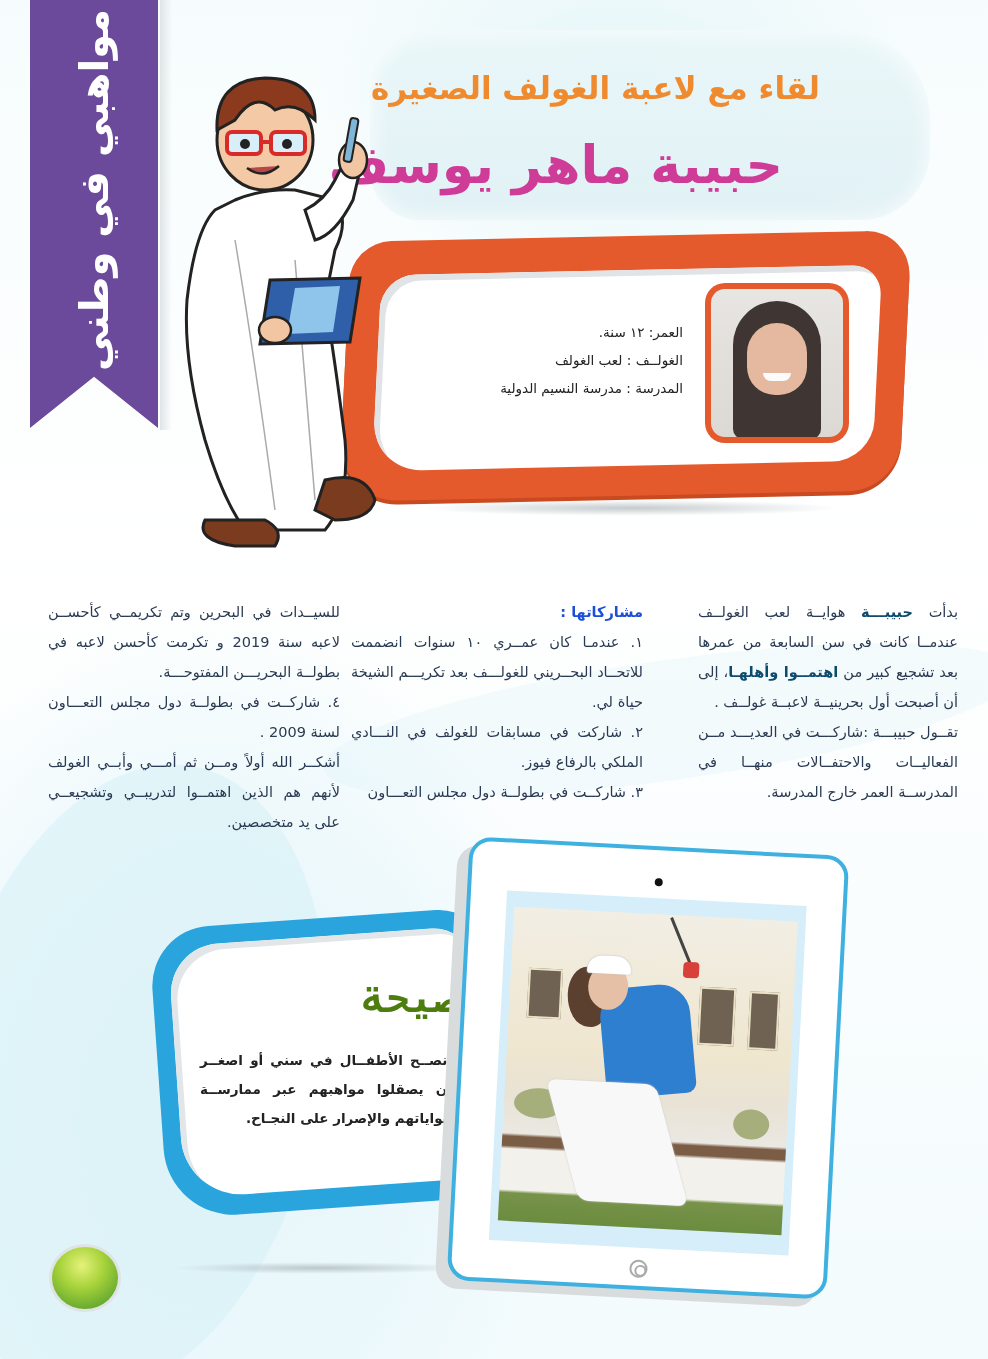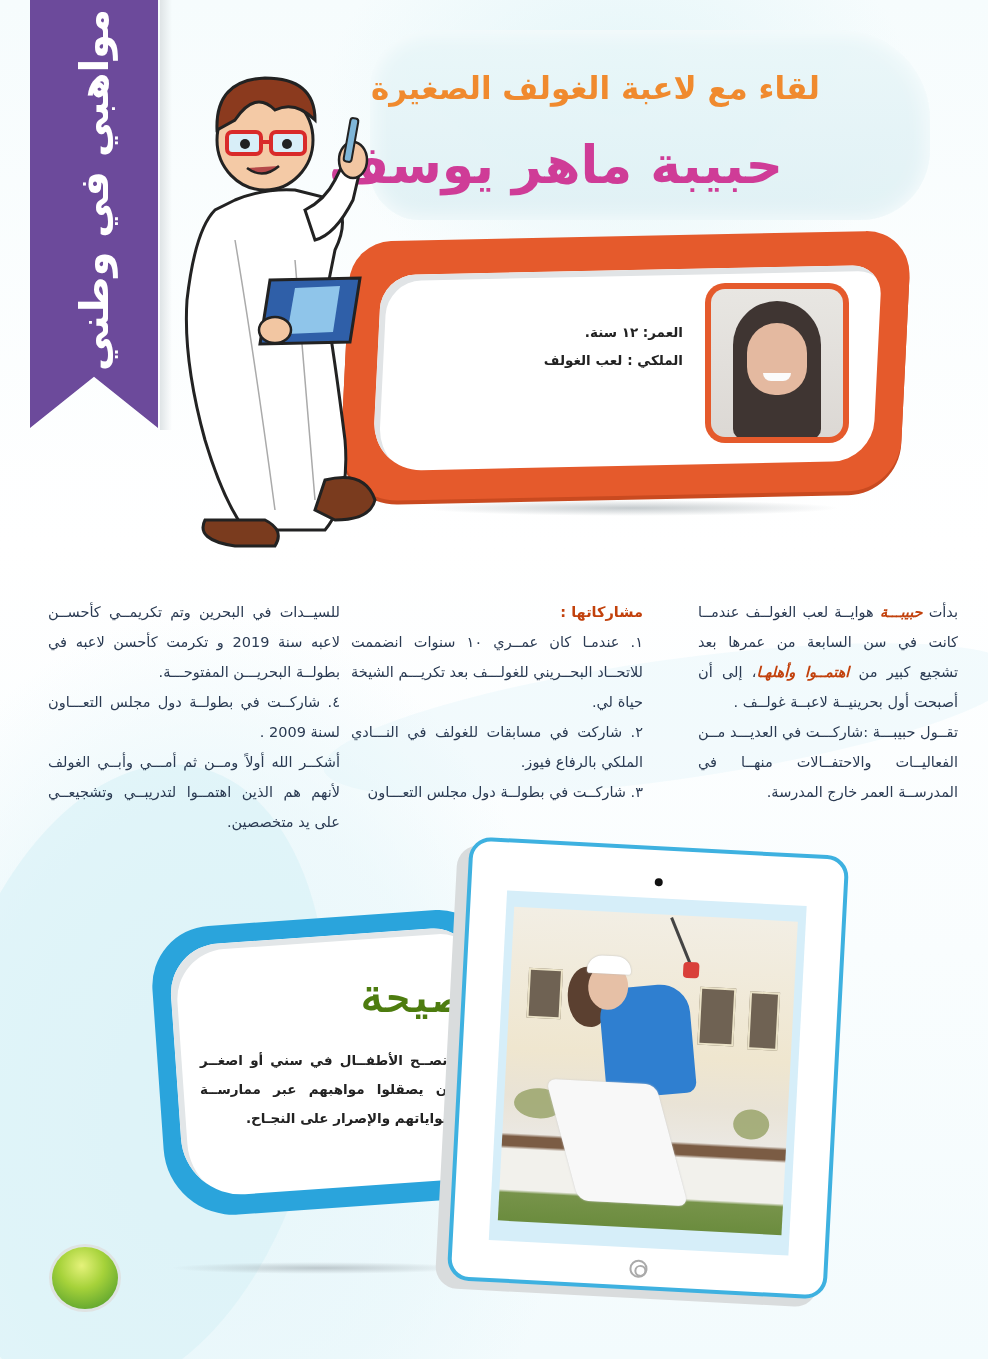--- a/index.html
+++ b/index.html
@@ -94,36 +94,36 @@
   .photo .face {
     position: absolute; left: 36px; top: 34px; width: 60px; height: 72px;
     background: #e4b9a0; border-radius: 30px 30px 28px 28px;
   }
   .photo .smile {
     position: absolute; left: 52px; top: 84px; width: 28px; height: 8px;
     background: #fbfbfb; border-radius: 0 0 12px 12px;
   }
   .profile-info {
     position: absolute; right: 305px; top: 318px;
-    font-weight: bold; font-size: 13.5px; color: #222; line-height: 28px;
+    font-weight: normal; font-size: 13.5px; color: #222; line-height: 28px;
     text-align: right;
   }
   
   .boy { position: absolute; left: 175px; top: 60px; width: 215px; height: 490px; }
   
   .col {
     position: absolute; text-align: justify; font-size: 14.5px;
     line-height: 30px; color: #2a3a52;
   }
   .col p { margin: 0; }
-  .col b { color: #c2410c; font-style: italic; }
+  .col b { color: #0c4a6e; }
   .col-right { right: 30px; top: 597px; width: 260px; }
   .col-mid { right: 345px; top: 597px; width: 292px; }
   .col-left { right: 648px; top: 597px; width: 292px; }
-  .col h3 { font-size: 14.5px; font-weight: bold; color: #c2410c; line-height: 30px; }
+  .col h3 { font-size: 14.5px; font-weight: bold; color: #1d4ed8; line-height: 30px; }
   
   .advice-outer {
     position: absolute; left: 158px; top: 918px; width: 338px; height: 290px;
     background: #2aa4dc; border-radius: 60px 50px 60px 70px;
     transform: rotate(-4deg);
   }
   .advice-inner {
     position: absolute; left: 176px; top: 936px; width: 306px; height: 252px;
     background: #ffffff; border-radius: 50px 42px 50px 60px;
     transform: rotate(-4deg);
@@ -239,22 +239,26 @@
     <div class="smile"></div>
   </div>
 </div>
 
 <div class="profile-info">
   <div>
     <span>العمر:</span>
     <span>١٢ سنة.</span>
   </div>
   <div>
-    <span>الملكي :</span>
+    <span>الغولــف :</span>
     <span>لعب الغولف</span>
+  </div>
+  <div>
+    <span>المدرسة :</span>
+    <span>مدرسة النسيم الدولية</span>
   </div>
 </div>
 
 <svg class="boy" viewBox="0 0 215 490" xmlns="http://www.w3.org/2000/svg">
 
   <path d="M40 150 Q20 170 12 240 Q8 300 30 380 Q48 440 70 470 L150 470 Q175 440 170 380 Q160 300 150 240 L160 190 Q175 160 160 140 L120 130 Q90 128 60 140 Z" fill="#ffffff" stroke="#222" stroke-width="3"></path>
   <path d="M60 180 Q80 300 100 450" fill="none" stroke="#aaa" stroke-width="1.5"></path>
   <path d="M120 200 Q130 320 140 440" fill="none" stroke="#aaa" stroke-width="1.5"></path>
 
   <path d="M130 150 Q150 140 160 120 L170 100 L185 110 L178 140 Q160 175 140 180 Z" fill="#ffffff" stroke="#222" stroke-width="3"></path>

